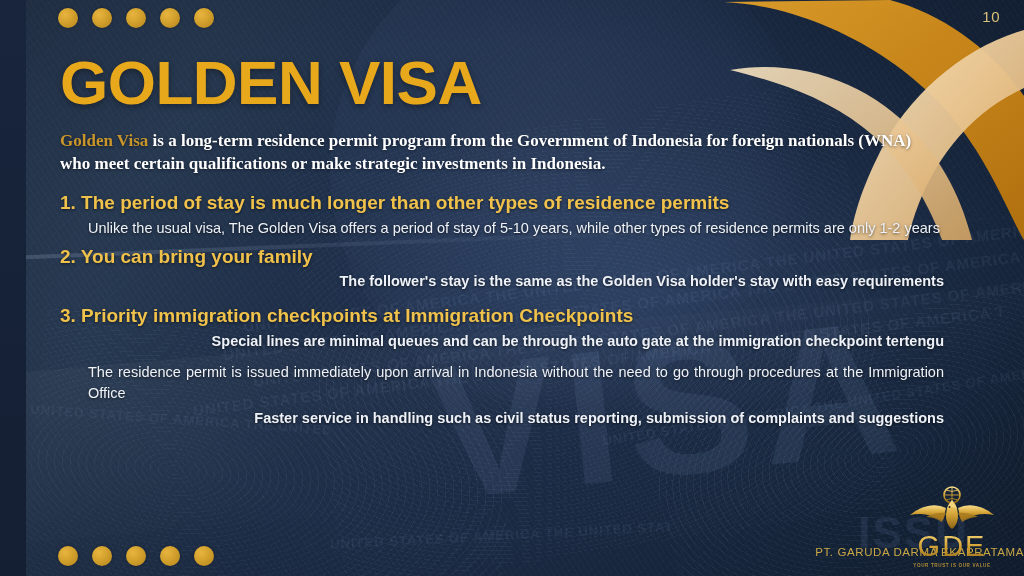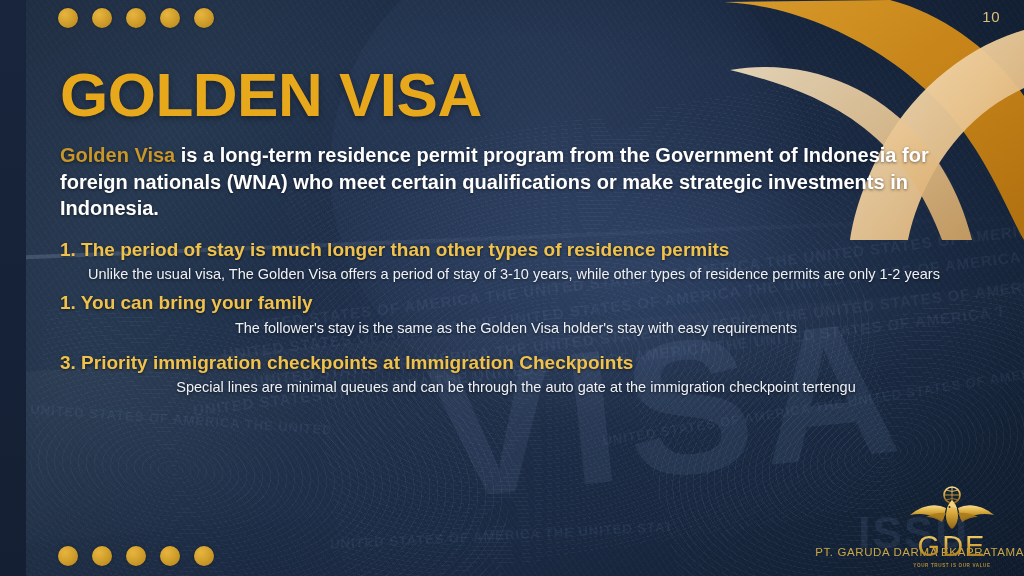--- a/index.html
+++ b/index.html
@@ -129,41 +129,42 @@
 
   
   .page-num {
     position:absolute; right:24px; top:8px;
     color:#d8c07a; font-size:15px; font-weight:400;
     letter-spacing:.5px;
     z-index:6;
   }
 
   
-  .content { position:absolute; left:58px; top:52px; width:900px; z-index:5; }
+  .content { position:absolute; left:58px; top:40px; width:900px; z-index:5; }
 
   .title {
     font-size:62px;
     font-weight:800;
     color:#e8a81c;
     letter-spacing:-0.5px;
     line-height:1;
     margin:12px 0 16px 2px;
     text-shadow:0 2px 6px rgba(0,0,0,0.35);
     font-family:"Liberation Sans", sans-serif;
   }
 
   .intro {
-    font-size:20px;
+    font-size:17px;
     font-weight:700;
     color:#ffffff;
     line-height:1.33;
     width:884px;
     margin:12px 0 14px 2px;
     text-shadow:0 1px 3px rgba(0,0,0,0.5);
+    font-family:Liberation Serif, serif;
   }
   .intro .accent { color:#c8962a; }
 
   .item { margin:0 0 4px 2px; }
   .item-head {
     font-size:19px;
     font-weight:700;
     color:#f0c24b;
     line-height:1.45;
     text-shadow:0 1px 3px rgba(0,0,0,0.55);
@@ -172,21 +173,21 @@
   .item-body {
     font-size:14.5px;
     font-weight:400;
     color:#eef2f8;
     line-height:1.45;
     margin-left:28px;
     width:856px;
     text-align:justify;
     text-shadow:0 1px 3px rgba(0,0,0,0.6);
   }
-  .item-body.nojust { text-align:center; }
+  .item-body.nojust { text-align:right;font-weight:bold; }
 
   .gap-sm { height:6px; }
 
   
   .footer-company {
     position:absolute;
     left:0; right:0; bottom:18px;
     text-align:right;
     color:#c9a646;
     font-size:11.5px;
@@ -285,41 +286,43 @@
   <div class="content">
 
     <h1 class="title">GOLDEN VISA</h1>
 
     <p class="intro">
       <span class="accent">Golden Visa</span><span> is a long-term residence permit program from the Government of Indonesia for foreign nationals (WNA) who meet certain qualifications or make strategic investments in Indonesia.</span>
     </p>
 
     <div class="item">
       <div class="item-head">1. The period of stay is much longer than other types of residence permits</div>
-      <div class="item-body">Unlike the usual visa, The Golden Visa offers a period of stay of 3-10 years, while other types of residence permits are only 1-2 years</div>
-    </div>
-
-    <div class="item">
-      <div class="item-head">1. You can bring your family</div>
+      <div class="item-body">Unlike the usual visa, The Golden Visa offers a period of stay of 5-10 years, while other types of residence permits are only 1-2 years</div>
+    </div>
+
+    <div class="item">
+      <div class="item-head">2. You can bring your family</div>
       <div class="item-body nojust">The follower's stay is the same as the Golden Visa holder's stay with easy requirements</div>
     </div>
 
     <div class="gap-sm"></div>
 
     <div class="item">
       <div class="item-head">3. Priority immigration checkpoints at Immigration Checkpoints</div>
       <div class="item-body nojust">Special lines are minimal queues and can be through the auto gate at the immigration checkpoint tertengu</div>
     </div>
 
     <div class="gap-sm"></div>
 
     <div class="item">
-    </div>
-
-    <div class="item">
+      <div class="item-body">The residence permit is issued immediately upon arrival in Indonesia without the need to go through procedures at the Immigration Office</div>
+    </div>
+
+    <div class="item">
+      <div class="item-body nojust">Faster service in handling such as civil status reporting, submission of complaints and suggestions</div>
     </div>
 
   </div>
 
   <div class="footer-company">PT. GARUDA DARMA EKAPRATAMA</div>
 
   <div class="logo">
     <svg class="logo-mark" viewBox="0 0 92 52">
       <defs>
         <linearGradient id="lg" x1="0" y1="0" x2="0" y2="1">

